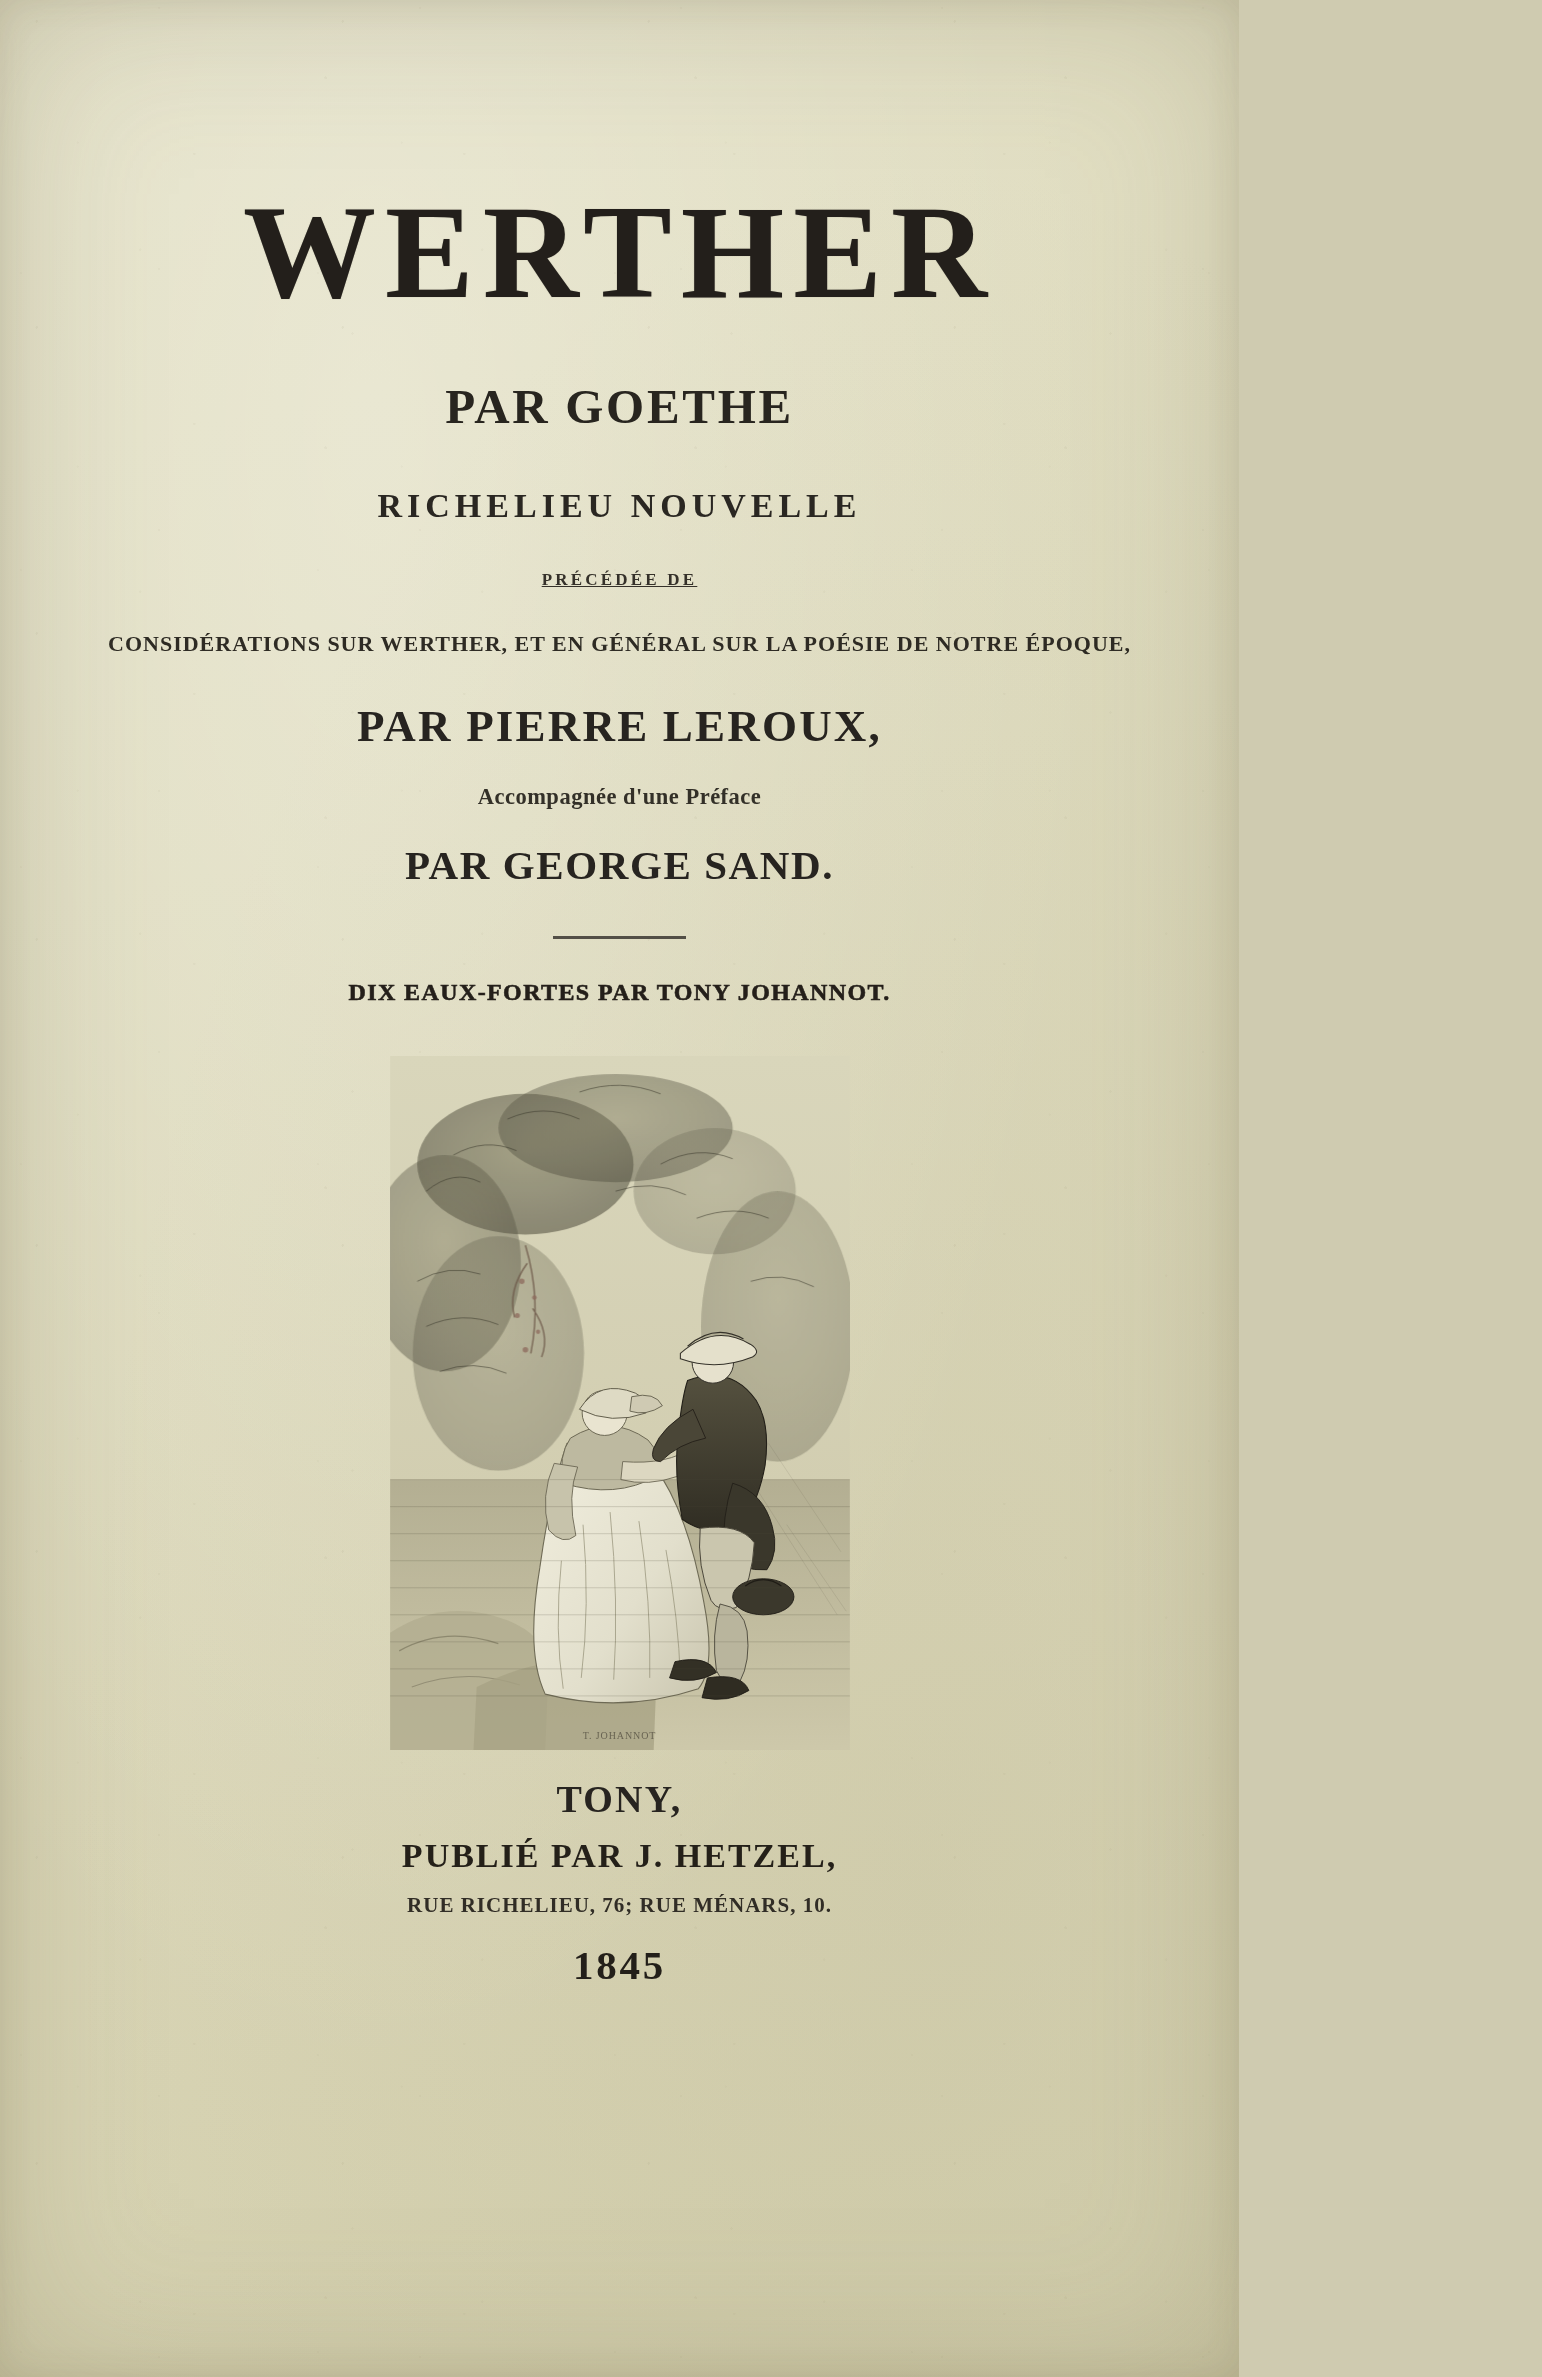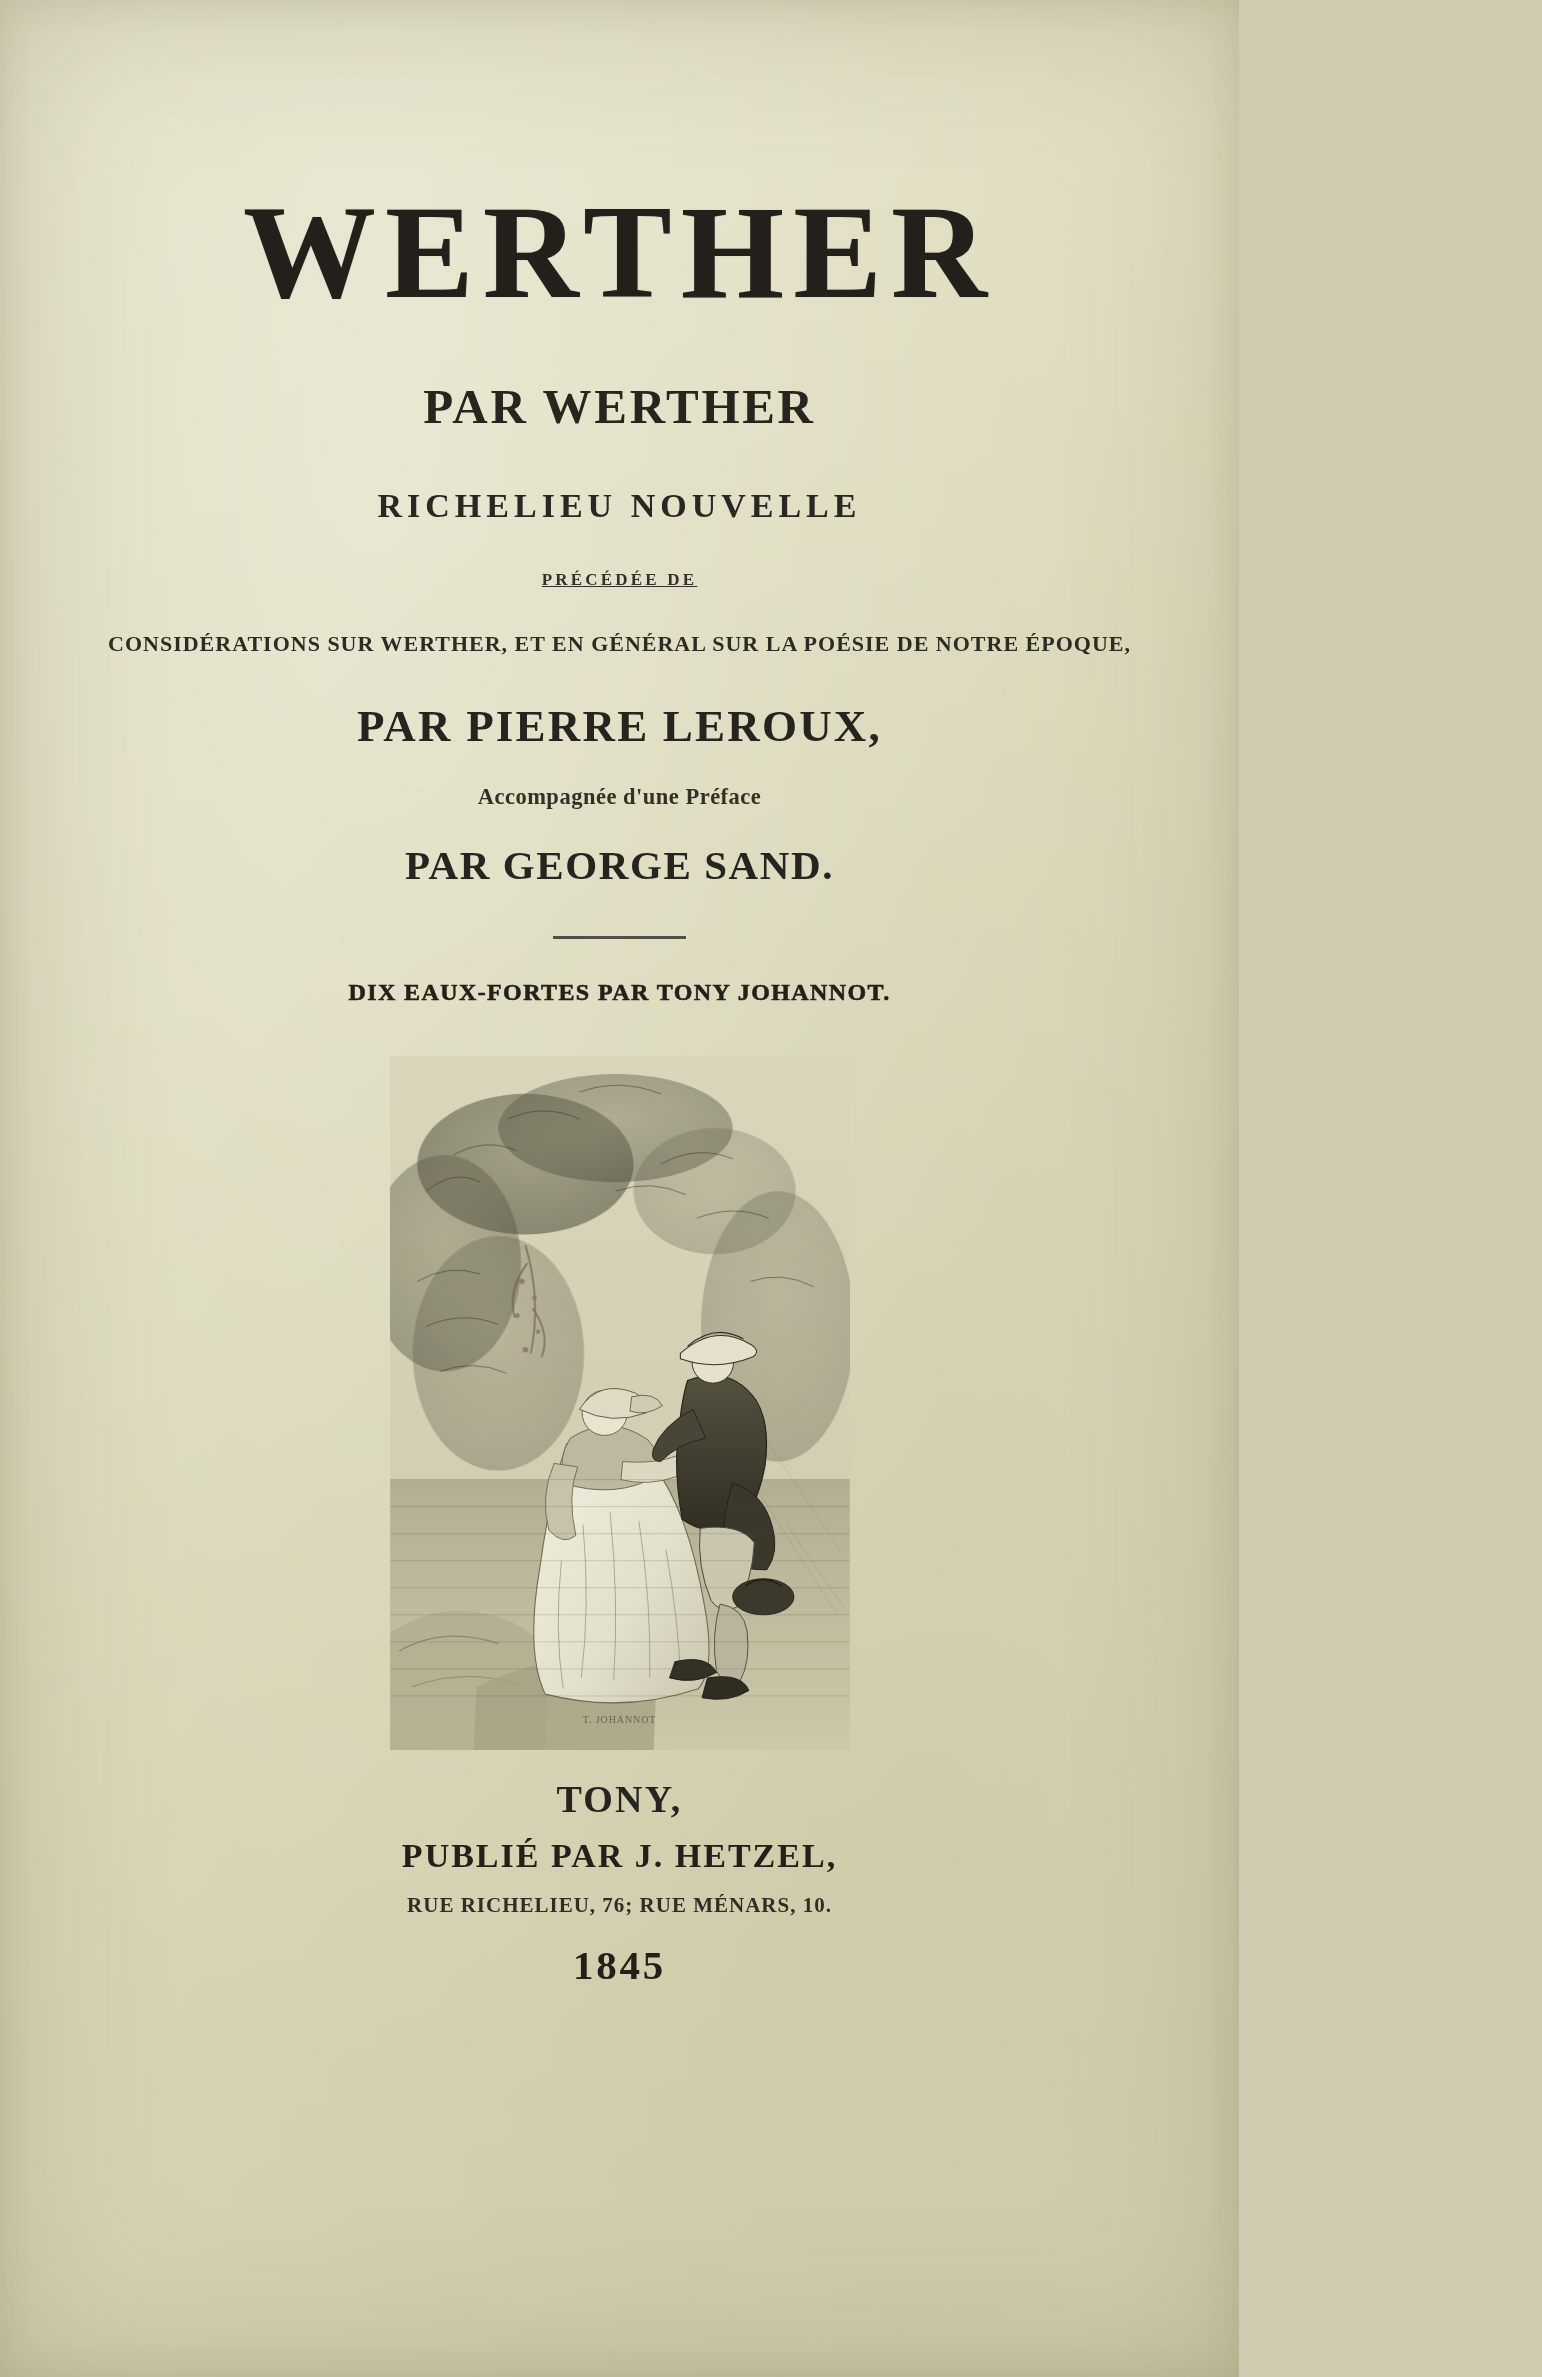--- a/index.html
+++ b/index.html
@@ -143,21 +143,21 @@
   }
   .plate {
     position: relative;
     width: 460px;
     height: 694px;
     overflow: hidden;
   }
   .plate svg { display: block; }
   .plate-caption {
     position: absolute;
-    bottom: 25px;
+    bottom: 9px;
     left: 0;
     right: 0;
     text-align: center;
     font-size: 10px;
     letter-spacing: 0.9px;
     color: #5c5748;
     opacity: 0.85;
   }
 
   
@@ -206,21 +206,21 @@
 </head>
 <body>
 
 <div class="page">
   <div class="grain"></div>
 
   <div class="content">
 
     <h1 class="title">WERTHER</h1>
 
-    <p class="author">PAR WERTHER</p>
+    <p class="author">PAR GOETHE</p>
 
     <p class="translation">RICHELIEU NOUVELLE</p>
 
     <p class="preceded">PRÉCÉDÉE DE</p>
 
     <p class="considerations">CONSIDÉRATIONS SUR WERTHER, ET EN GÉNÉRAL SUR LA POÉSIE DE NOTRE ÉPOQUE,</p>
 
     <p class="leroux">PAR PIERRE LEROUX,</p>
 
     <p class="accompanied">Accompagnée d'une Préface</p>

